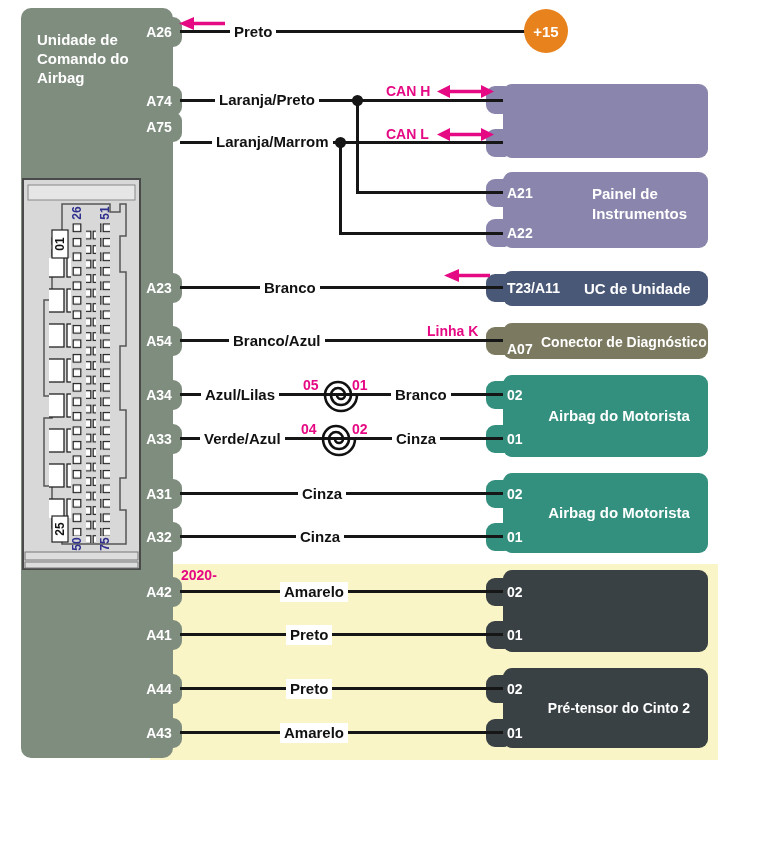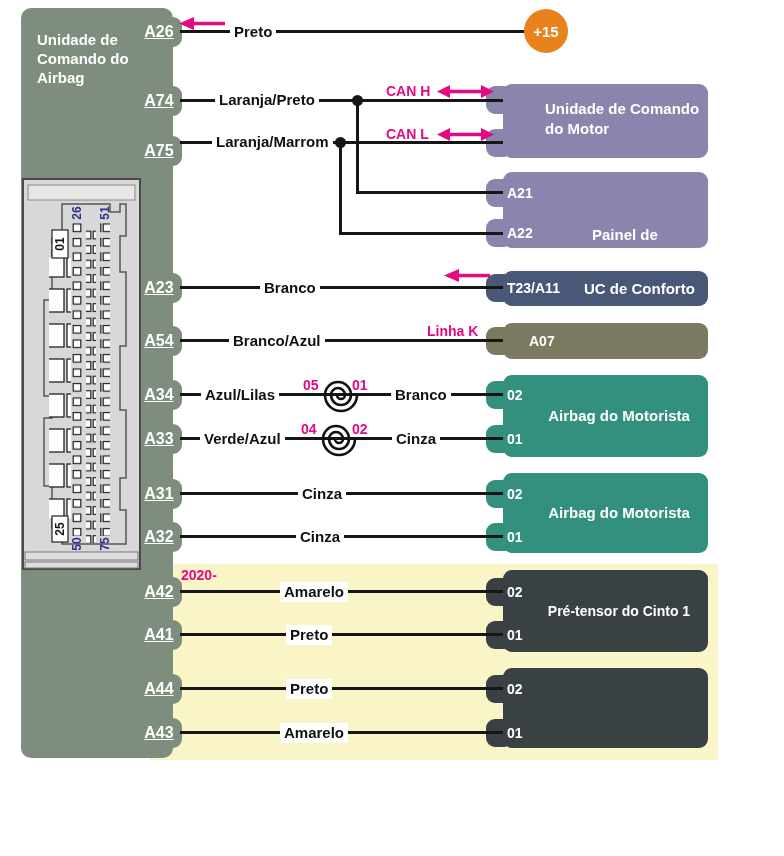--- a/index.html
+++ b/index.html
@@ -17,21 +17,21 @@
   *{box-sizing:border-box;margin:0;padding:0}
   body{background:#fff;font-family:"Liberation Sans",sans-serif;font-weight:bold;}
   .canvas{position:relative;width:784px;height:784px;background:#fff;overflow:hidden;}
   .abs{position:absolute;}
   .yellow-panel{background:var(--yellow);z-index:0;}
   .main-unit{background:var(--unit);border-radius:10px;z-index:1;}
   .unit-title{color:#fff;font-size:15px;line-height:19px;z-index:3;}
   .wire{background:var(--wire);z-index:2;}
   .chip{background:#fff;color:#111;font-size:15px;line-height:20px;height:20px;padding:0 4px;z-index:3;white-space:nowrap;}
   .ltab{background:var(--unit);border-radius:4px 9px 9px 4px;height:30px;width:46px;color:#fff;
-        font-size:16px;display:flex;align-items:center;justify-content:center;z-index:2;text-decoration:underline;}
+        font-size:14px;display:flex;align-items:center;justify-content:center;z-index:2;}
   .rtab{border-radius:9px 4px 4px 9px;height:28px;width:22px;z-index:1;}
   .box{border-radius:9px;z-index:2;}
   .box-title{color:#fff;font-size:15px;line-height:20px;z-index:3;}
   .pinlab{color:#fff;font-size:14px;line-height:20px;height:20px;z-index:3;white-space:nowrap;}
   .ann{color:var(--magenta);font-size:14px;line-height:16px;height:16px;z-index:3;white-space:nowrap;}
   .dot{width:11px;height:11px;border-radius:50%;background:var(--wire);z-index:3;}
   .power-circle{width:44px;height:44px;border-radius:50%;background:var(--orange);color:#fff;
         font-size:15px;display:flex;align-items:center;justify-content:center;z-index:3;}
   svg{position:absolute;z-index:3;}
   svg text{font-family:"Liberation Sans",sans-serif;font-weight:bold;}
@@ -72,21 +72,21 @@
     <text transform="rotate(-90 55 35)" x="55" y="35" text-anchor="middle" dominant-baseline="central" font-size="12" fill="#2f2f8e">26</text>
     <text transform="rotate(-90 83 35)" x="83" y="35" text-anchor="middle" dominant-baseline="central" font-size="12" fill="#2f2f8e">51</text>
     <text transform="rotate(-90 55 366)" x="55" y="366" text-anchor="middle" dominant-baseline="central" font-size="12" fill="#2f2f8e">50</text>
     <text transform="rotate(-90 83 366)" x="83" y="366" text-anchor="middle" dominant-baseline="central" font-size="12" fill="#2f2f8e">75</text>
     <rect x="3" y="374" width="113" height="8" fill="#ddd" stroke="#777" stroke-width="1"></rect>
     <rect x="3" y="384" width="113" height="6" fill="#ddd" stroke="#777" stroke-width="1"></rect>
   </svg>
 
   <div class="abs ltab" style="left:136px;top:17px;">A26</div>
   <div class="abs ltab" style="left:136px;top:86px;">A74</div>
-  <div class="abs ltab" style="left:136px;top:136px;">A75</div>
+  <div class="abs ltab" style="left:136px;top:112px;">A75</div>
   <div class="abs ltab" style="left:136px;top:273px;">A23</div>
   <div class="abs ltab" style="left:136px;top:326px;">A54</div>
   <div class="abs ltab" style="left:136px;top:380px;">A34</div>
   <div class="abs ltab" style="left:136px;top:424px;">A33</div>
   <div class="abs ltab" style="left:136px;top:479px;">A31</div>
   <div class="abs ltab" style="left:136px;top:522px;">A32</div>
   <div class="abs ltab" style="left:136px;top:577px;">A42</div>
   <div class="abs ltab" style="left:136px;top:620px;">A41</div>
   <div class="abs ltab" style="left:136px;top:674px;">A44</div>
   <div class="abs ltab" style="left:136px;top:718px;">A43</div>
@@ -162,58 +162,58 @@
     <path d="M11,7.5 H46" stroke="#e60984" stroke-width="3.4"></path>
     <path d="M0,7.5 L13,1 V14 Z" fill="#e60984"></path>
     <path d="M57,7.5 L44,1 V14 Z" fill="#e60984"></path>
   </svg>
 
   <div class="abs power-circle" style="left:524px;top:9px;">+15</div>
 
   <div class="abs rtab" style="left:486px;top:86px;background:var(--purple);"></div>
   <div class="abs rtab" style="left:486px;top:129px;background:var(--purple);"></div>
   <div class="abs box" style="left:503px;top:84px;width:205px;height:74px;background:var(--purple);"></div>
-  <div class="abs box-title" style="left:545px;top:99px;width:170px;">Unidade de Comando do Motor</div>
 
   <div class="abs rtab" style="left:486px;top:179px;background:var(--purple);"></div>
   <div class="abs rtab" style="left:486px;top:219px;background:var(--purple);"></div>
   <div class="abs box" style="left:503px;top:172px;width:205px;height:76px;background:var(--purple);"></div>
   <div class="abs pinlab" style="left:507px;top:183px;">A21</div>
   <div class="abs pinlab" style="left:507px;top:223px;">A22</div>
-  <div class="abs box-title" style="left:592px;top:184px;width:120px;margin-top:41px;">Painel de Instrumentos</div>
+  <div class="abs box-title" style="left:592px;top:184px;width:120px;">Painel de Instrumentos</div>
 
   <div class="abs rtab" style="left:486px;top:274px;background:var(--navy);"></div>
   <div class="abs box" style="left:503px;top:271px;width:205px;height:35px;background:var(--navy);"></div>
   <div class="abs pinlab" style="left:507px;top:278px;">T23/A11</div>
-  <div class="abs box-title" style="left:584px;top:279px;">UC de Conforto</div>
+  <div class="abs box-title" style="left:584px;top:279px;">UC de Unidade</div>
 
   <div class="abs rtab" style="left:486px;top:327px;background:var(--olive);"></div>
   <div class="abs box" style="left:503px;top:323px;width:205px;height:36px;background:var(--olive);"></div>
-  <div class="abs pinlab" style="left:507px;top:331px;margin-left:22px;">A07</div>
+  <div class="abs pinlab" style="left:507px;top:339px;">A07</div>
+  <div class="abs box-title" style="left:541px;top:332px;font-size:14px;">Conector de Diagnóstico</div>
 
   <div class="abs rtab" style="left:486px;top:381px;background:var(--teal);"></div>
   <div class="abs rtab" style="left:486px;top:425px;background:var(--teal);"></div>
   <div class="abs box" style="left:503px;top:375px;width:205px;height:82px;background:var(--teal);"></div>
   <div class="abs pinlab" style="left:507px;top:385px;">02</div>
   <div class="abs pinlab" style="left:507px;top:429px;">01</div>
   <div class="abs box-title" style="left:530px;top:406px;width:178px;text-align:center;">Airbag do Motorista</div>
 
   <div class="abs rtab" style="left:486px;top:480px;background:var(--teal);"></div>
   <div class="abs rtab" style="left:486px;top:523px;background:var(--teal);"></div>
   <div class="abs box" style="left:503px;top:473px;width:205px;height:80px;background:var(--teal);"></div>
   <div class="abs pinlab" style="left:507px;top:484px;">02</div>
   <div class="abs pinlab" style="left:507px;top:527px;">01</div>
   <div class="abs box-title" style="left:530px;top:503px;width:178px;text-align:center;">Airbag do Motorista</div>
 
   <div class="abs rtab" style="left:486px;top:578px;background:var(--charcoal);"></div>
   <div class="abs rtab" style="left:486px;top:621px;background:var(--charcoal);"></div>
   <div class="abs box" style="left:503px;top:570px;width:205px;height:82px;background:var(--charcoal);"></div>
   <div class="abs pinlab" style="left:507px;top:582px;">02</div>
   <div class="abs pinlab" style="left:507px;top:625px;">01</div>
-  <div class="abs box-title" style="left:530px;top:601px;width:178px;text-align:center;font-size:14px;">Pré-tensor do Cinto 1</div>
 
   <div class="abs rtab" style="left:486px;top:675px;background:var(--charcoal);"></div>
   <div class="abs rtab" style="left:486px;top:719px;background:var(--charcoal);"></div>
   <div class="abs box" style="left:503px;top:668px;width:205px;height:80px;background:var(--charcoal);"></div>
   <div class="abs pinlab" style="left:507px;top:679px;">02</div>
   <div class="abs pinlab" style="left:507px;top:723px;">01</div>
+  <div class="abs box-title" style="left:530px;top:698px;width:178px;text-align:center;font-size:14px;">Pré-tensor do Cinto 2</div>
 
 </div>
 
 </body></html>

